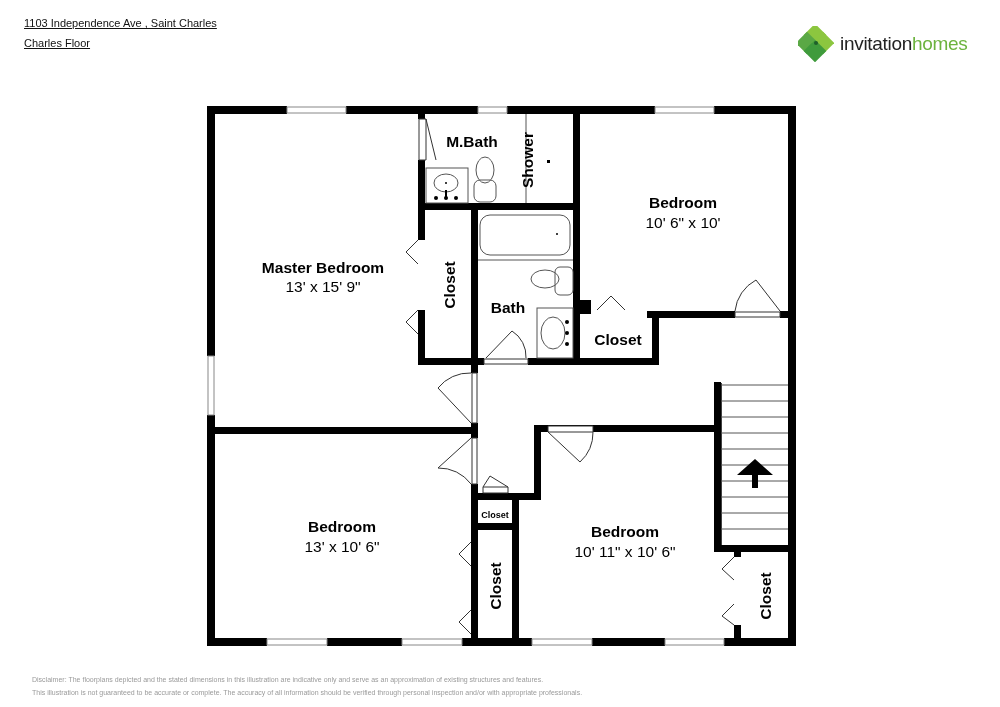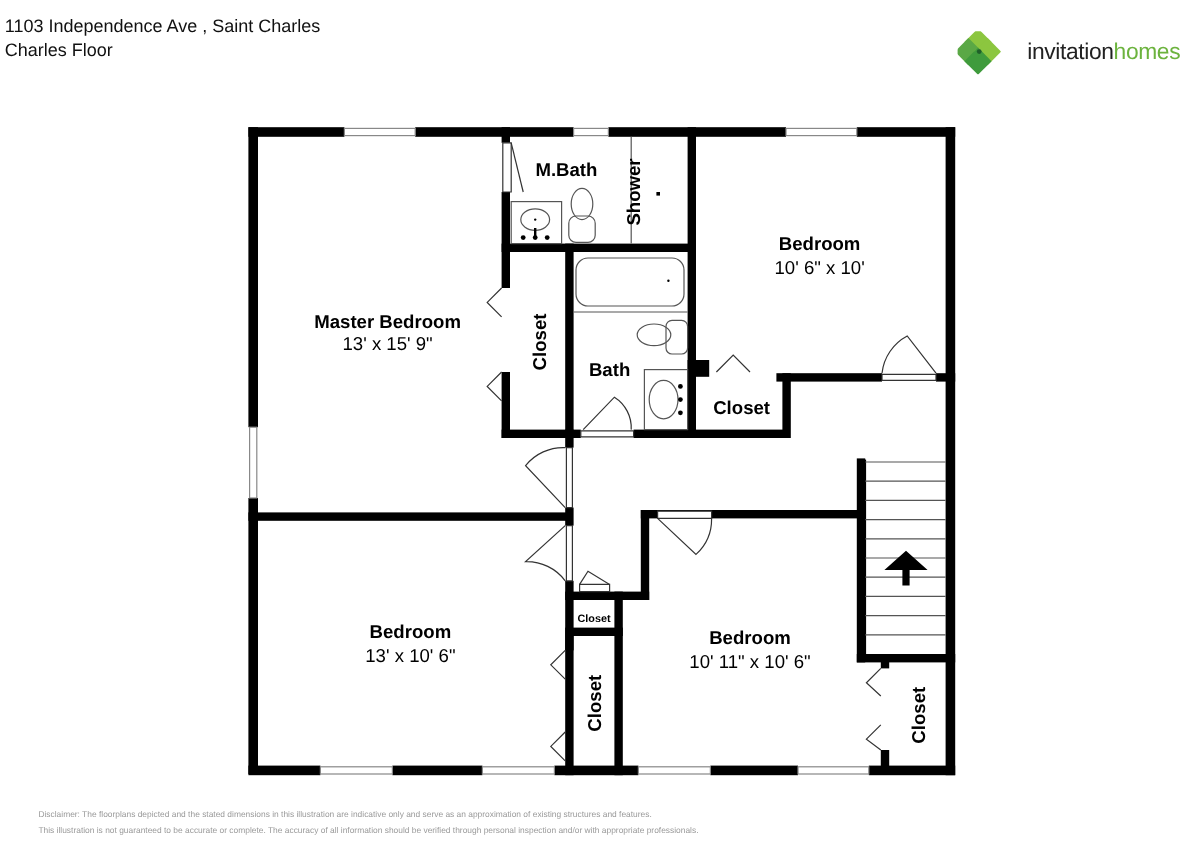--- a/index.html
+++ b/index.html
@@ -1,19 +1,19 @@
 <!DOCTYPE html>
 <html><head>
 <meta charset="utf-8">
 <style>
   html, body { margin:0; padding:0; background:#ffffff; }
   body { width:1000px; height:707px; position:relative; overflow:hidden; font-family:"Liberation Sans", sans-serif; color:#000; }
-  .header { position:absolute; left:4px; top:13px; font-size:15px; line-height:20px; color:#111; }
+  .header { position:absolute; left:24px; top:13px; font-size:11px; line-height:20px; color:#111;text-decoration:underline; }
   .logo { position:absolute; left:798px; top:26px; display:flex; align-items:center; }
-  .logo-text { font-size:19px; font-weight:500; letter-spacing:-0.3px; margin-left:22px; }
+  .logo-text { font-size:19px; font-weight:500; letter-spacing:-0.3px; margin-left:6px; }
   .logo-text .a { color:#222; }
   .logo-text .b { color:#6cb33e; }
   .disclaimer { position:absolute; left:32px; top:673px; font-size:7px; line-height:13px; color:#9a9a9a; }
   svg.plan { position:absolute; left:0; top:0; }
   .rlabel { font-family:"Liberation Sans", sans-serif; font-weight:bold; fill:#000; }
   .rdim { font-family:"Liberation Sans", sans-serif; fill:#000; }
 </style>
 </head>
 <body>
 

